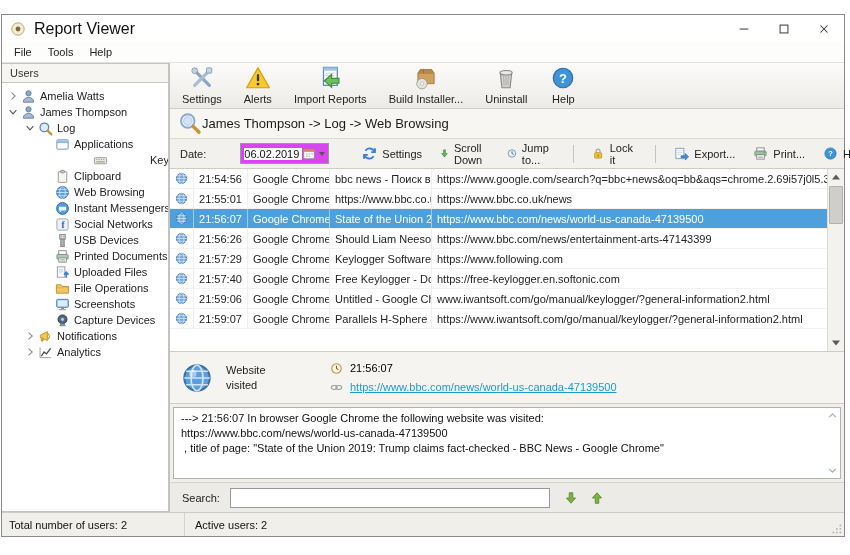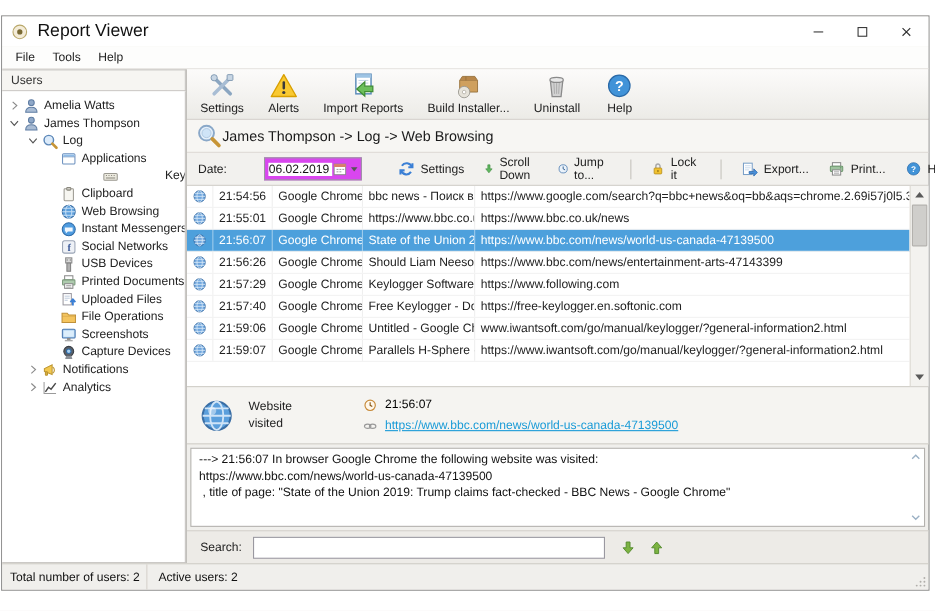--- a/index.html
+++ b/index.html
@@ -86,21 +86,21 @@
   .lh-up { top:1px; } .lh-down { bottom:1px; }
 
   
   .searchrow { height:30px; flex:none; display:flex; align-items:center; padding:0 12px; background:#edebe7; border-top:1px solid #d5d2cc; font-size:11px; color:#222; }
   .search-label { margin-right:10px; }
   .search-input { width:320px; height:20px; border:1px solid #9a98a0; background:#fff; font-family:"Liberation Sans",sans-serif; font-size:11px; padding:0 4px; outline:none; margin-right:14px; }
   .sarrow { width:14px; height:14px; margin-right:12px; }
 
   
   .statusbar { height:24px; flex:none; background:#f0efec; border-top:1px solid #cfccc6; display:flex; align-items:center; font-size:11px; color:#111; position:relative; }
-  .status-cell1 { width:132px; flex:none; padding-left:7px; border-right:1px solid #d6d3cd; height:100%; display:flex; align-items:center; }
+  .status-cell1 { width:183px; flex:none; padding-left:7px; border-right:1px solid #d6d3cd; height:100%; display:flex; align-items:center; }
   .status-cell2 { padding-left:10px; flex:1; }
   .grip { position:absolute; right:1px; bottom:1px; width:14px; height:14px; }
 
   .ic svg, .app-ic svg, .wbtn span svg, .tbi svg, .ci svg, .di svg, .cal svg, .dg svg, .si svg, .rowg svg, .sarrow svg, .sb-arrow svg, .loghint svg, .grip svg { display:block; width:100%; height:100%; }
   .ic { display:inline-block; }
 </style>
 </head>
 <body>
 
 <div class="window">

